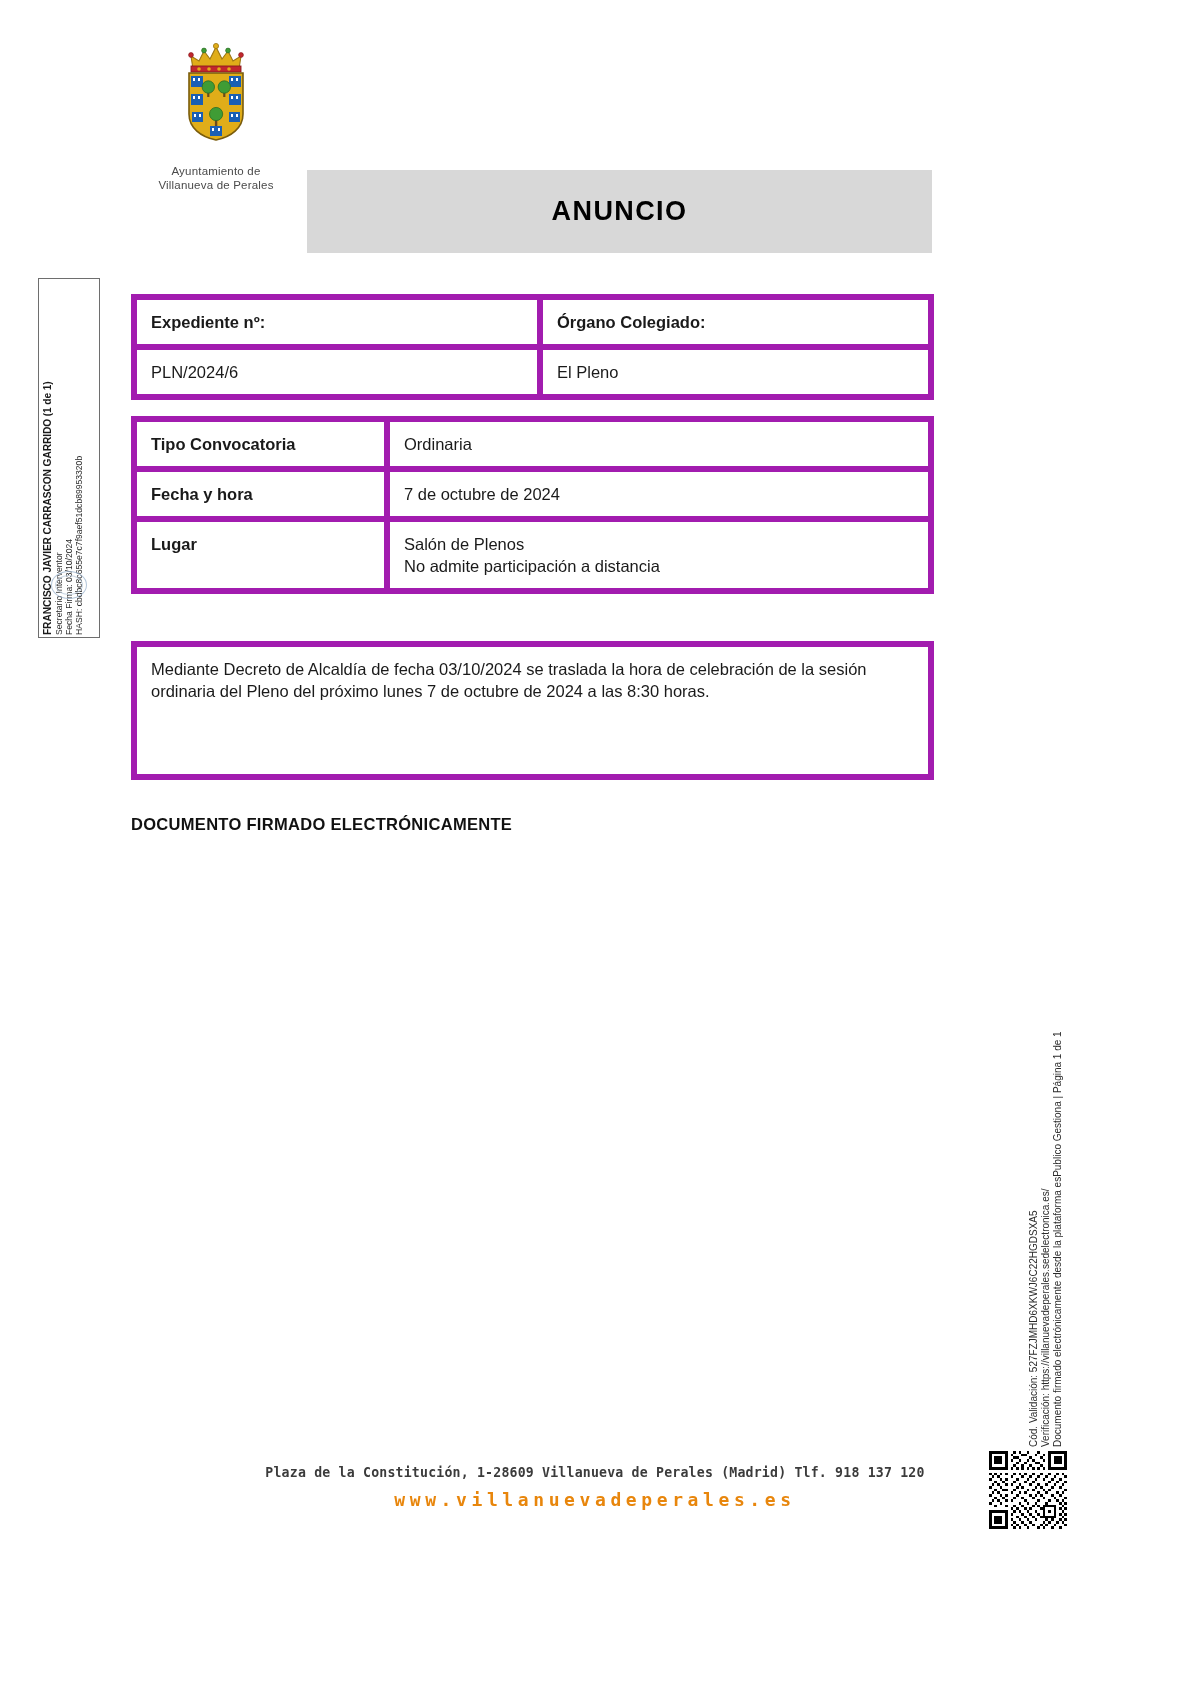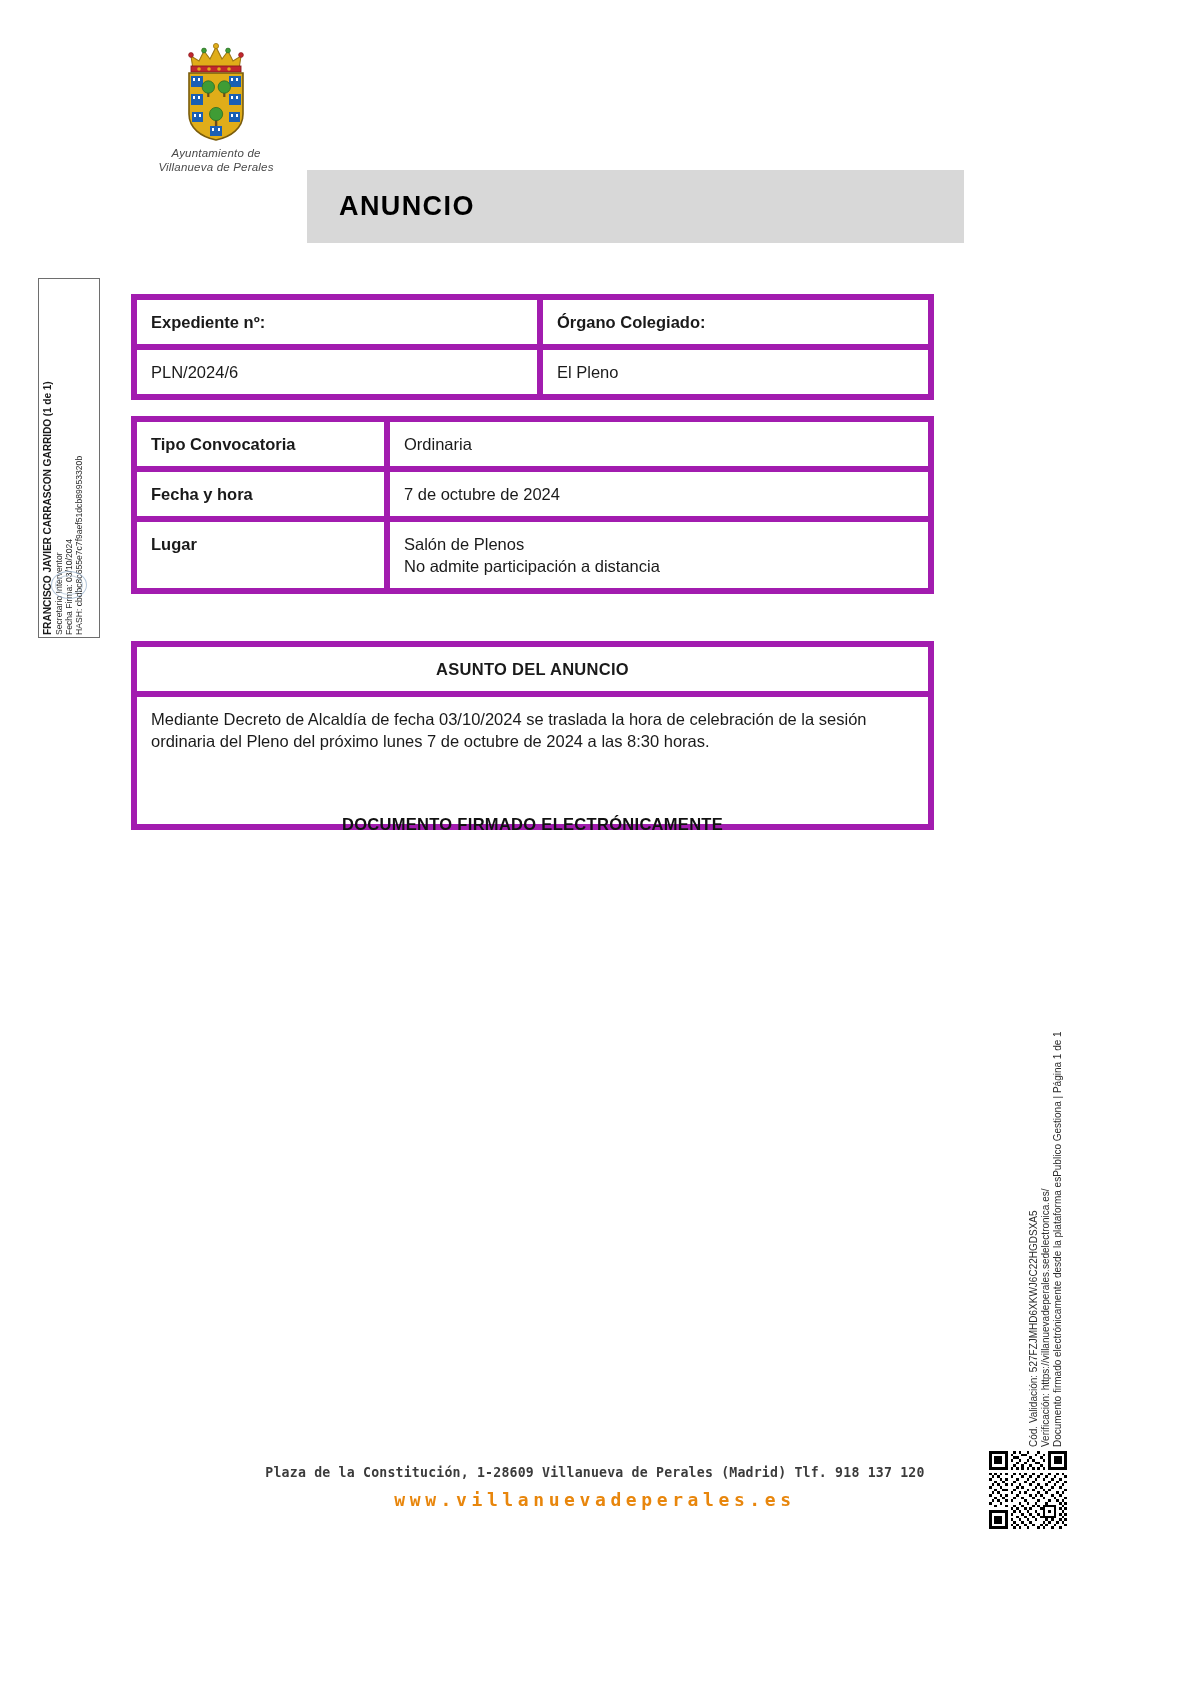--- a/index.html
+++ b/index.html
@@ -82,40 +82,38 @@
     top: 42px;
     width: 190px;
     text-align: center;
   }
   .crest-wrap {
     width: 78px;
     margin: 0 auto;
     display: block;
   }
   .logo-caption {
-    margin-top: 5px;
+    margin-top: 23px;
     font-size: 11.5px;
     line-height: 13.5px;
     color: #4a4a4a;
     letter-spacing: 0.2px;
-    font-style: italic;
   }
 
   
   .anuncio-banner {
     position: absolute;
     left: 307px;
     top: 170px;
     width: 625px;
-    height: 73px;
+    height: 83px;
     background: #d8d8d8;
     display: flex;
     align-items: center;
-    justify-content: flex-start;
-    padding-left: 32px;
+    justify-content: center;
   }
   .anuncio-banner .title {
     font-size: 27px;
     font-weight: bold;
     letter-spacing: 1.4px;
     color: #000000;
   }
 
   
   .doc-table {
@@ -150,21 +148,21 @@
 
   .col-left { width: 372px; }
   .col-label { width: 219px; }
 
   
   .firmado {
     position: absolute;
     left: 131px;
     top: 815px;
     width: 803px;
-    text-align: center;
+    text-align: left;
     font-size: 16.5px;
     font-weight: bold;
     letter-spacing: 0.3px;
     color: #111111;
   }
 
   
   .valid-strip {
     position: absolute;
     right: 118px;
@@ -329,23 +327,20 @@
   <tr>
     <td class="hdr col-label">Lugar</td>
     <td style="white-space:pre-line">Salón de Plenos
 No admite participación a distancia</td>
   </tr>
 </tbody>
   </table>
 
 <table class="doc-table" id="table-asunto">
   <tbody>
-      <tr>
-    <td class="center-hdr">ASUNTO DEL ANUNCIO</td>
-  </tr>
   <tr>
     <td style="height:105px">Mediante Decreto de Alcaldía de fecha 03/10/2024 se traslada la hora de celebración de la sesión ordinaria del Pleno del próximo lunes 7 de octubre de 2024 a las 8:30 horas.</td>
   </tr>
 </tbody>
   </table>
 
 <div class="firmado">DOCUMENTO FIRMADO ELECTRÓNICAMENTE</div>
 
 <div class="valid-strip">
   <div class="valid-rot">

